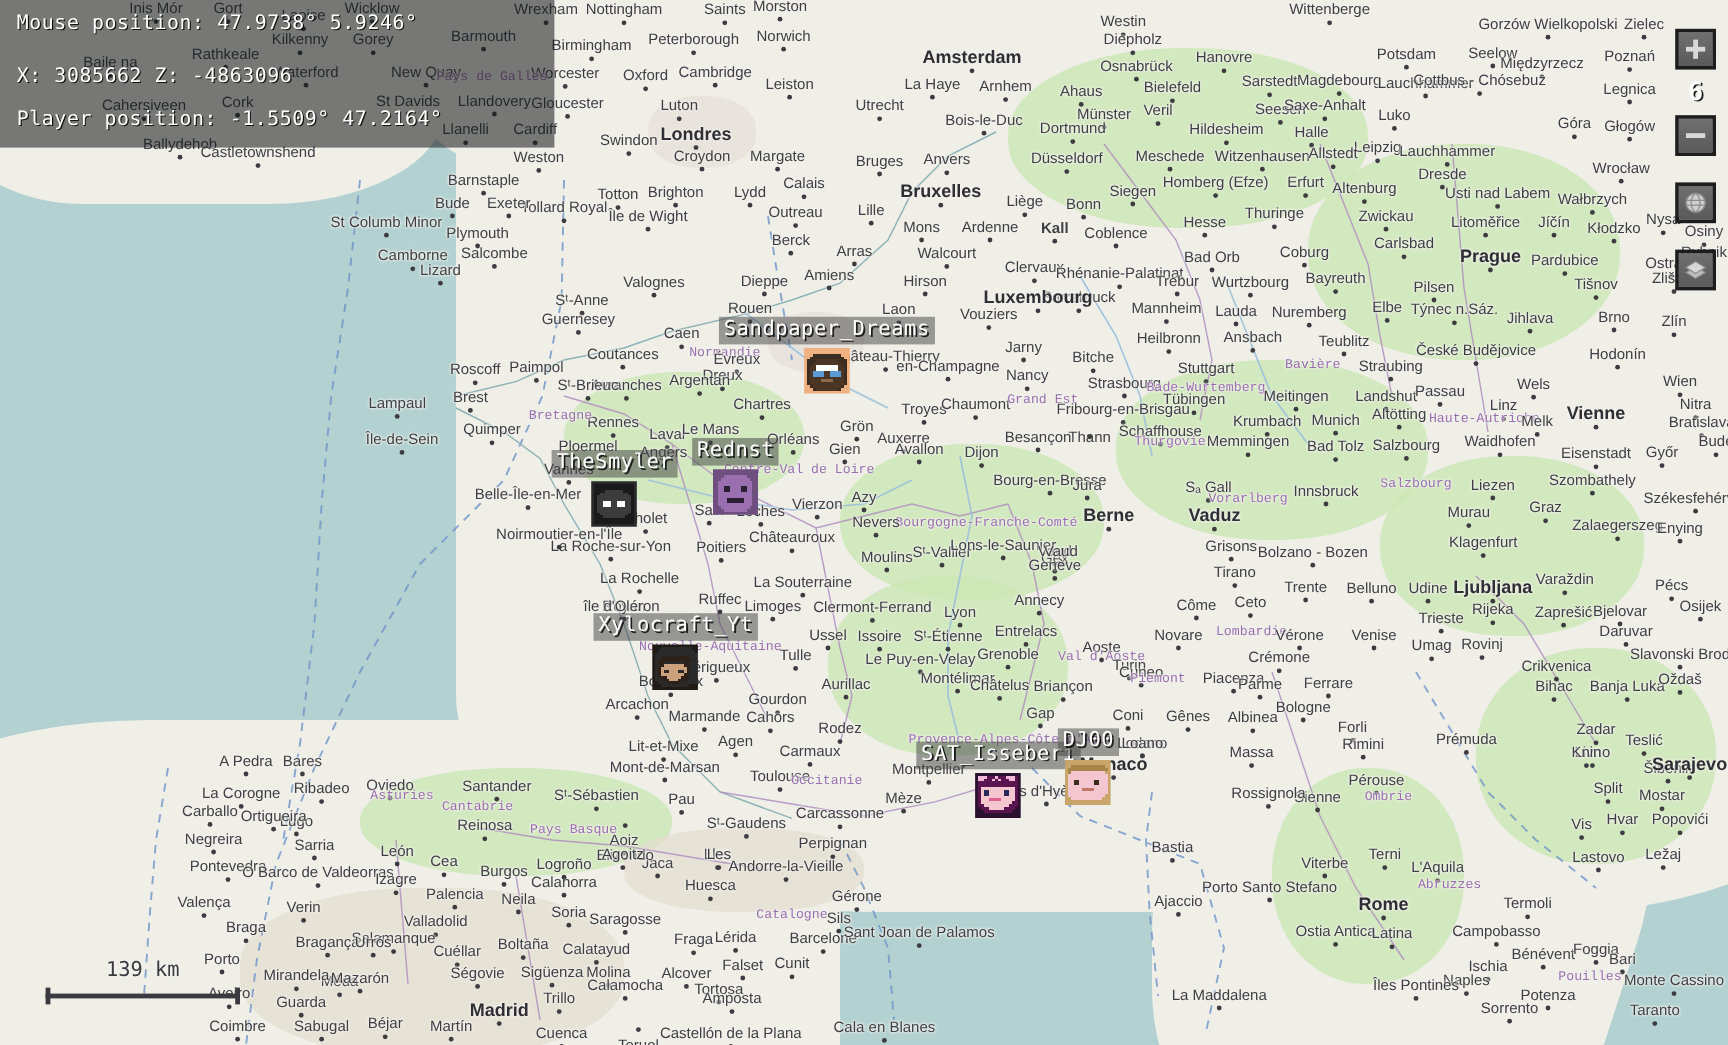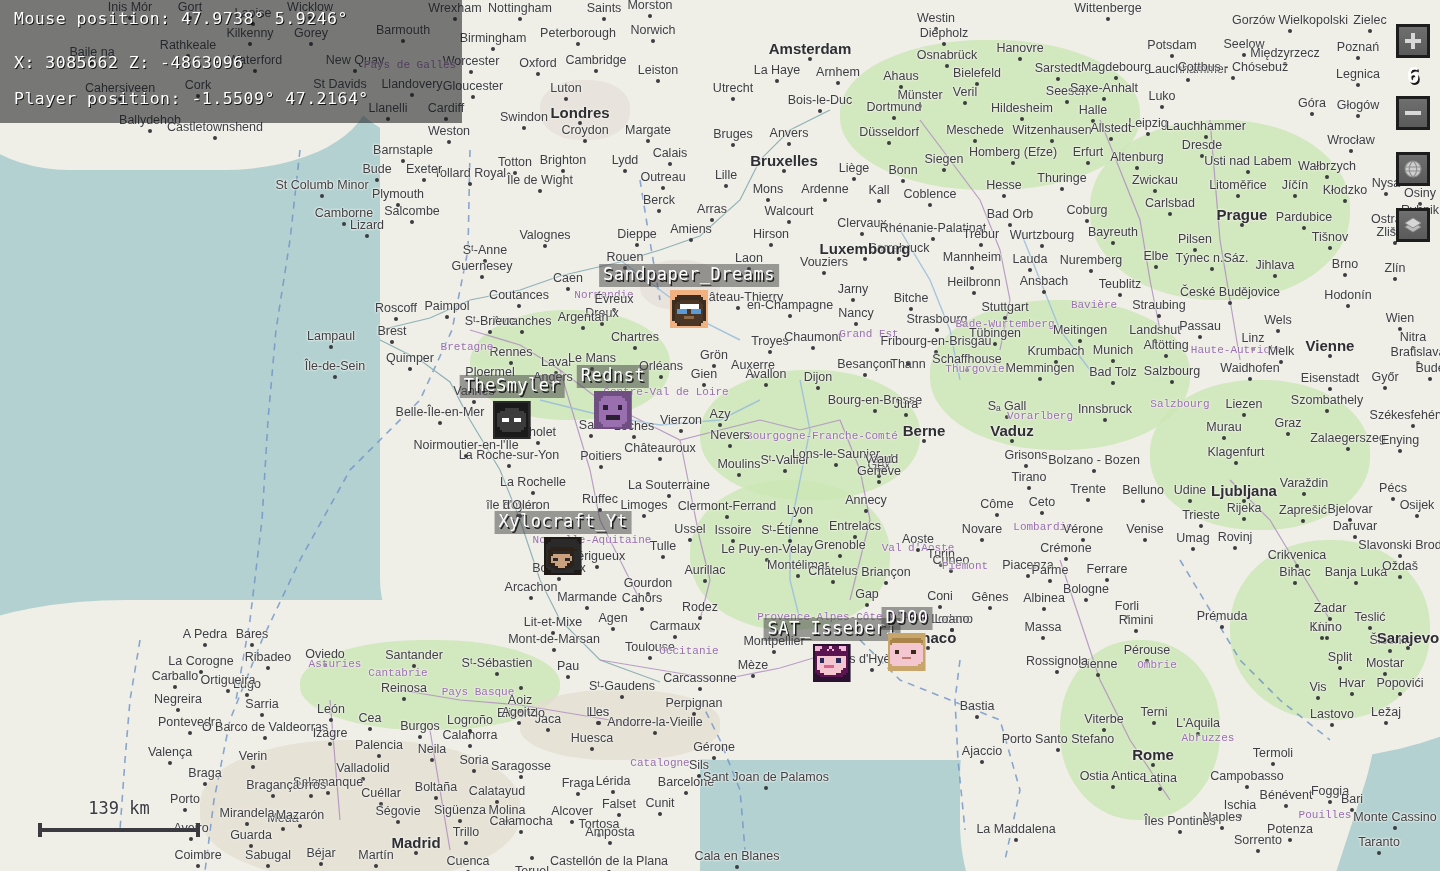--- a/index.html
+++ b/index.html
@@ -405,21 +405,21 @@
         <div class="lbl city" style="left: 1248px; top: 161px;">Usti nad Labem</div>
         <div class="dot" style="left: 1248px; top: 172px;"></div>
         <div class="lbl city" style="left: 1327px; top: 166px;">Wałbrzych</div>
         <div class="dot" style="left: 1327px; top: 177px;"></div>
         <div class="lbl city" style="left: 726px; top: 175px;">Lille</div>
         <div class="dot" style="left: 726px; top: 186px;"></div>
         <div class="lbl city" style="left: 768px; top: 189px;">Mons</div>
         <div class="dot" style="left: 768px; top: 200px;"></div>
         <div class="lbl city" style="left: 825px; top: 189px;">Ardenne</div>
         <div class="dot" style="left: 825px; top: 200px;"></div>
-        <div class="lbl city" style="left: 879px; top: 190px;">Kall</div>
+        <div class="lbl city" style="left: 879px; top: 190px; font-weight: bold;">Kall</div>
         <div class="dot" style="left: 879px; top: 201px;"></div>
         <div class="lbl city" style="left: 930px; top: 194px;">Coblence</div>
         <div class="dot" style="left: 930px; top: 205px;"></div>
         <div class="lbl city" style="left: 1004px; top: 185px;">Hesse</div>
         <div class="dot" style="left: 1004px; top: 196px;"></div>
         <div class="lbl city" style="left: 1062px; top: 178px;">Thuringe</div>
         <div class="dot" style="left: 1062px; top: 189px;"></div>
         <div class="lbl city" style="left: 1155px; top: 180px;">Zwickau</div>
         <div class="dot" style="left: 1155px; top: 191px;"></div>
         <div class="lbl city" style="left: 1238px; top: 185px;">Litoměřice</div>

